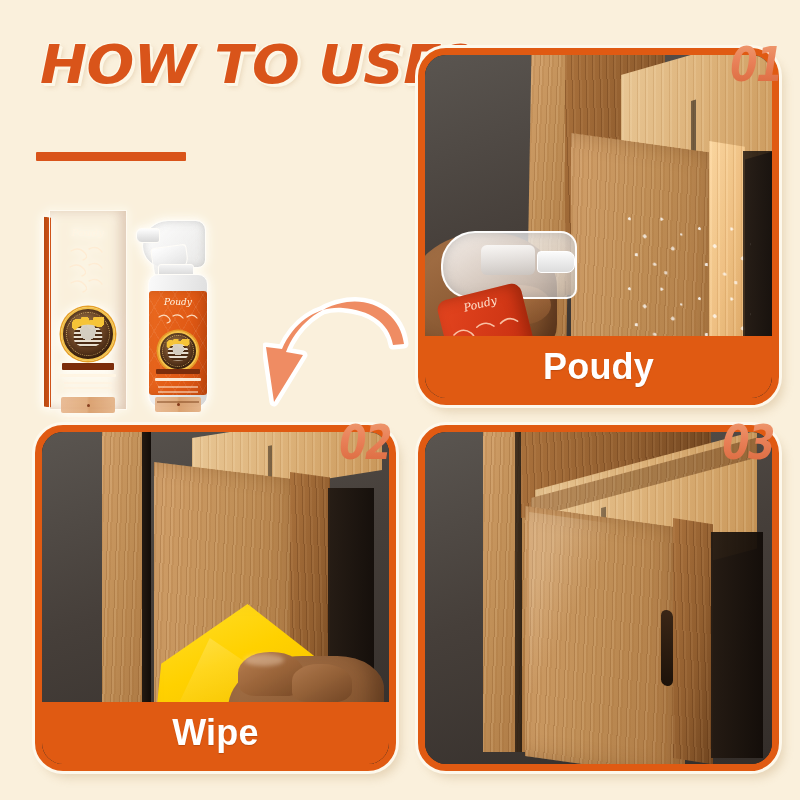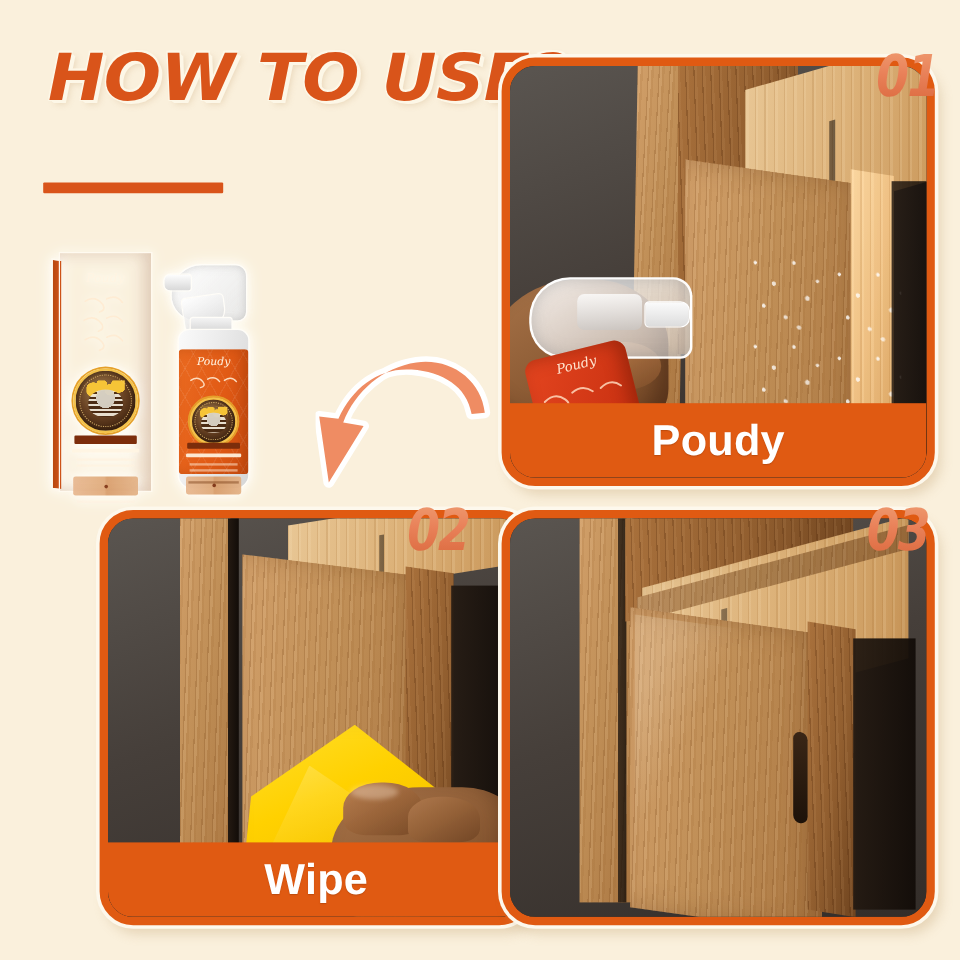--- a/index.html
+++ b/index.html
@@ -347,21 +347,21 @@
     -webkit-background-clip: text;
     background-clip: text;
     color: transparent;
     transform: scaleX(.82);
     transform-origin: right center;
     z-index: 6;
     text-shadow: none;
   }
 
   #panel-01 { left: 418px; top: 48px;  width: 347px; height: 343px; }
-  #panel-02 { left: 35px;  top: 425px; width: 347px; height: 332px; margin-left: 48px; }
+  #panel-02 { left: 35px;  top: 425px; width: 347px; height: 332px; }
   #panel-03 { left: 418px; top: 425px; width: 347px; height: 332px; }
 
   #step-number-01 { right: 18px;  top: 36px;  }
   #step-number-02 { left: 328px;  top: 414px; }
   #step-number-03 { left: 711px;  top: 414px; }
 
   
   .floor {
     position: absolute;
     inset: 0;

